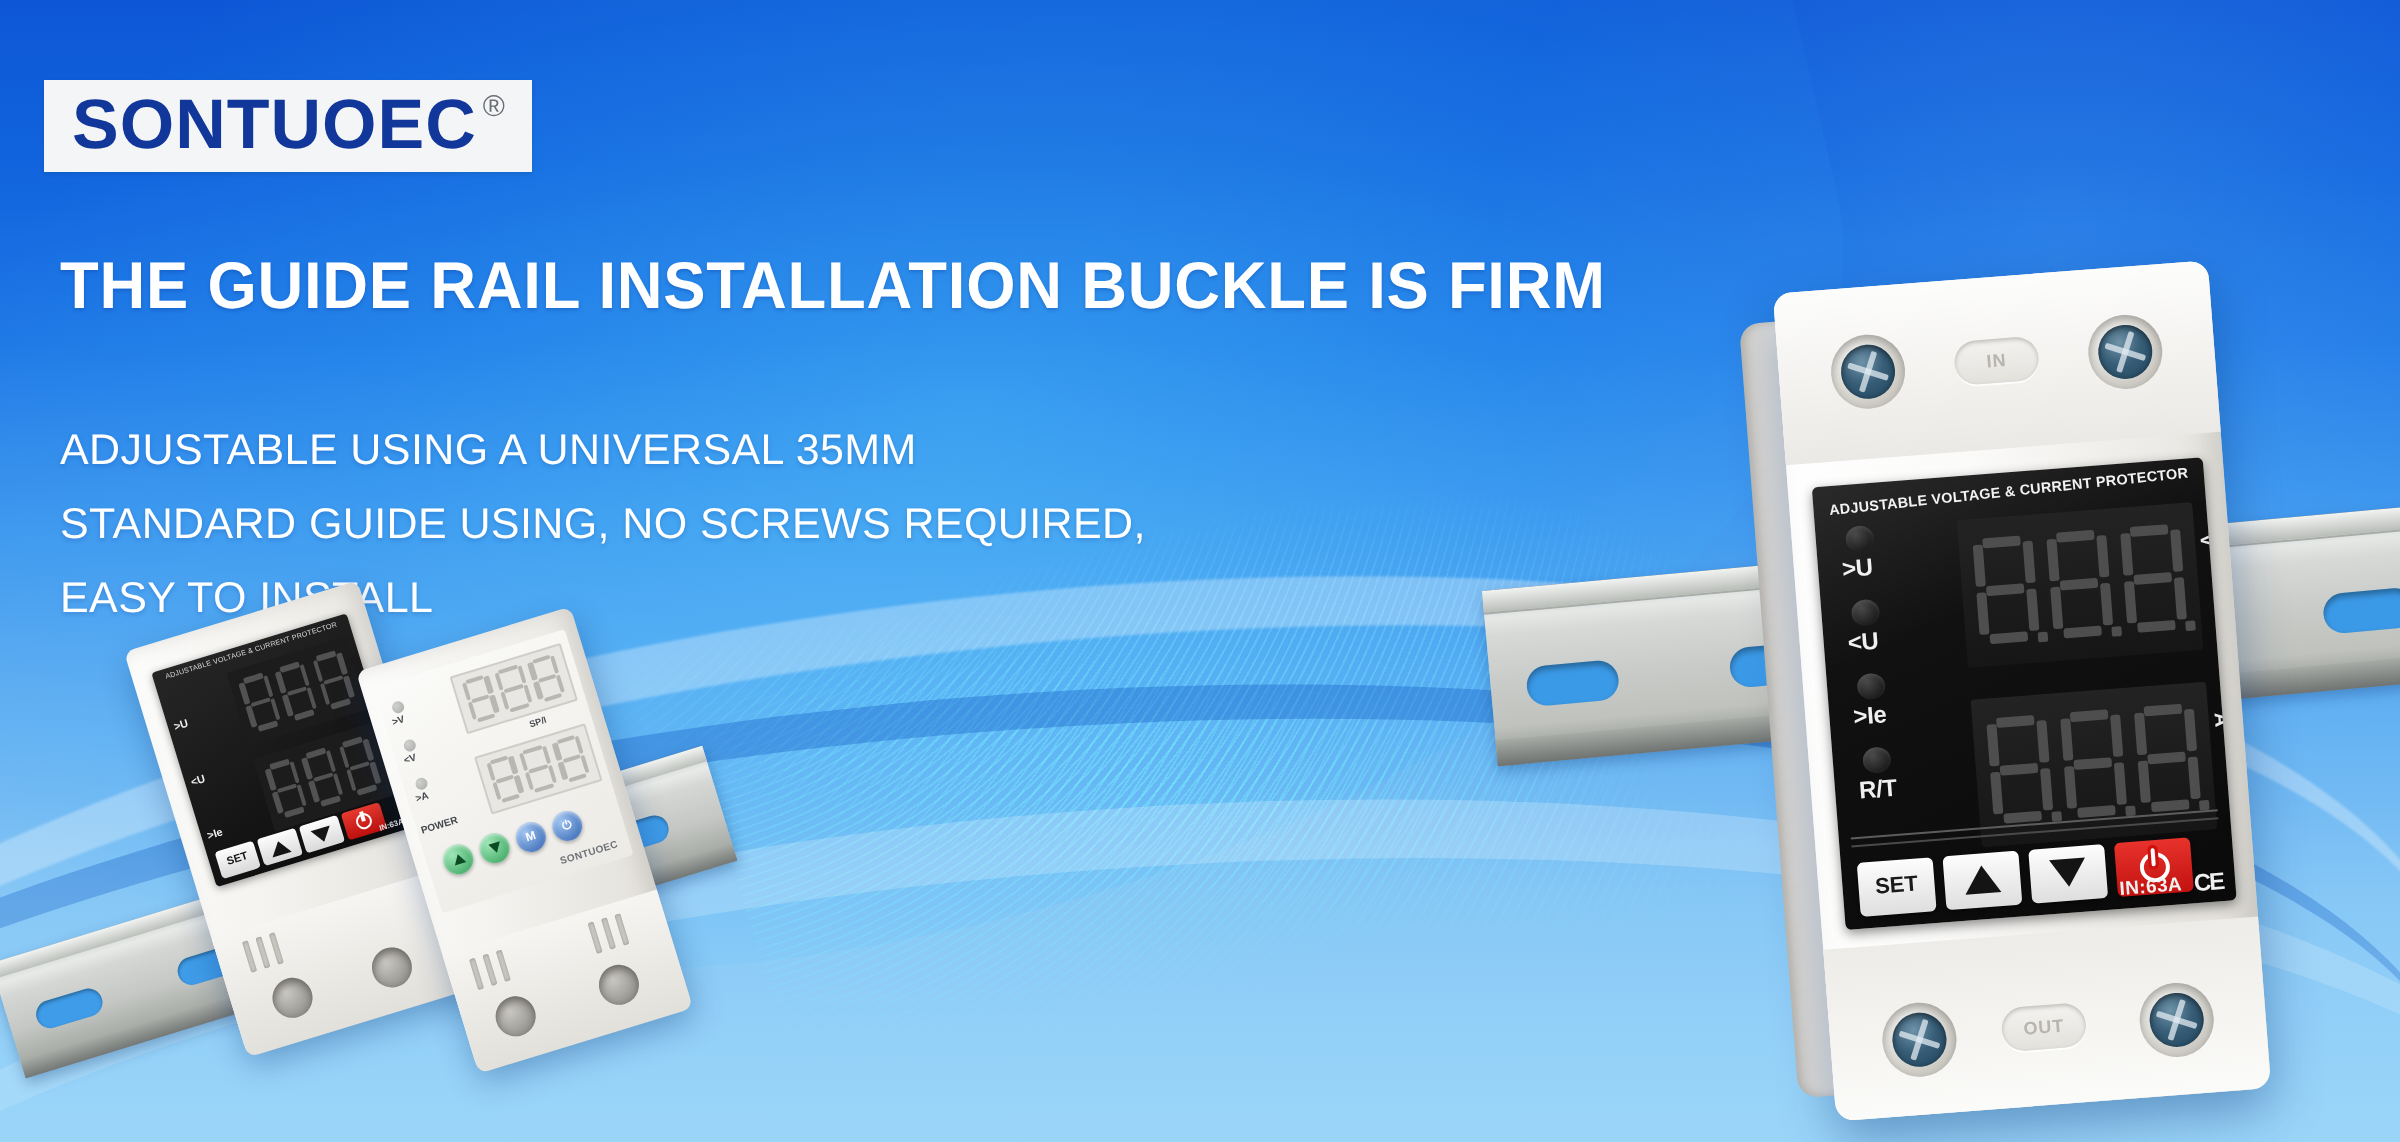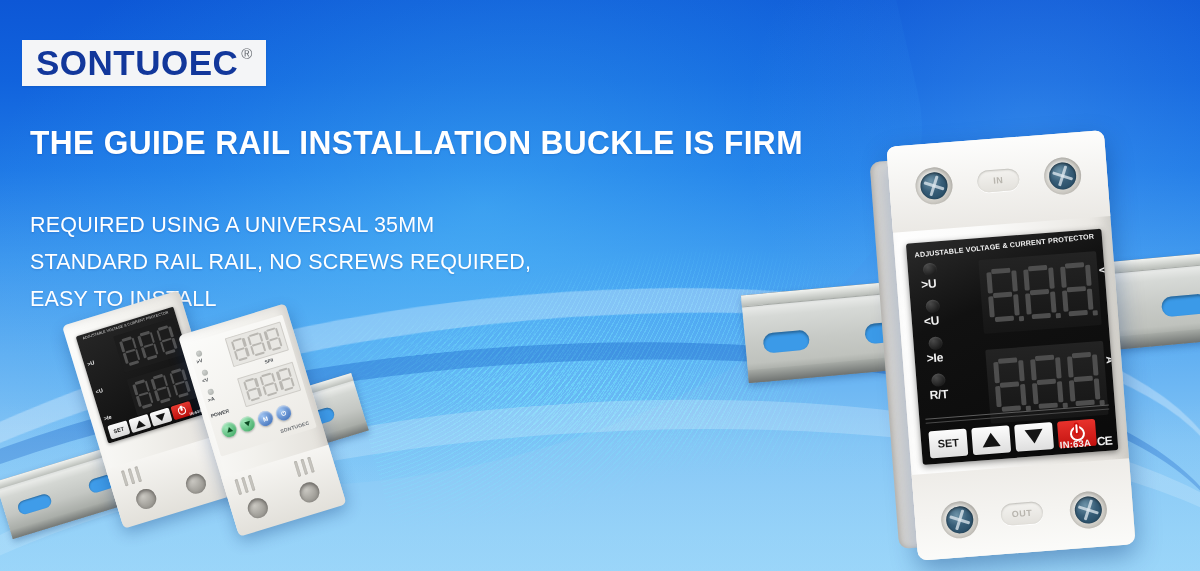--- a/index.html
+++ b/index.html
@@ -428,22 +428,22 @@
   <div class="wave botfade"></div>
 
   <div class="logo-box">
     <span class="logo-text">SONTUOEC</span>
     <span class="logo-r">®</span>
   </div>
 
   <div class="headline">THE GUIDE RAIL INSTALLATION BUCKLE IS FIRM</div>
 
   <div class="body-copy">
-    <div>REQUIRED USING A UNIVERSAL 35MM</div>
-    <div>STANDARD RAIL RAIL, NO SCREWS REQUIRED,</div>
+    <div>ADJUSTABLE USING A UNIVERSAL 35MM</div>
+    <div>STANDARD GUIDE USING, NO SCREWS REQUIRED,</div>
     <div>EASY TO INSTALL</div>
   </div>
 
   <div class="rail-right">
     <div class="lip-top"></div>
     <div class="lip-bot"></div>
     <div class="slot" style="left:18px"></div>
     <div class="slot" style="left:120px"></div>
     <div class="slot" style="left:222px"></div>
     <div class="slot" style="left:324px"></div>

